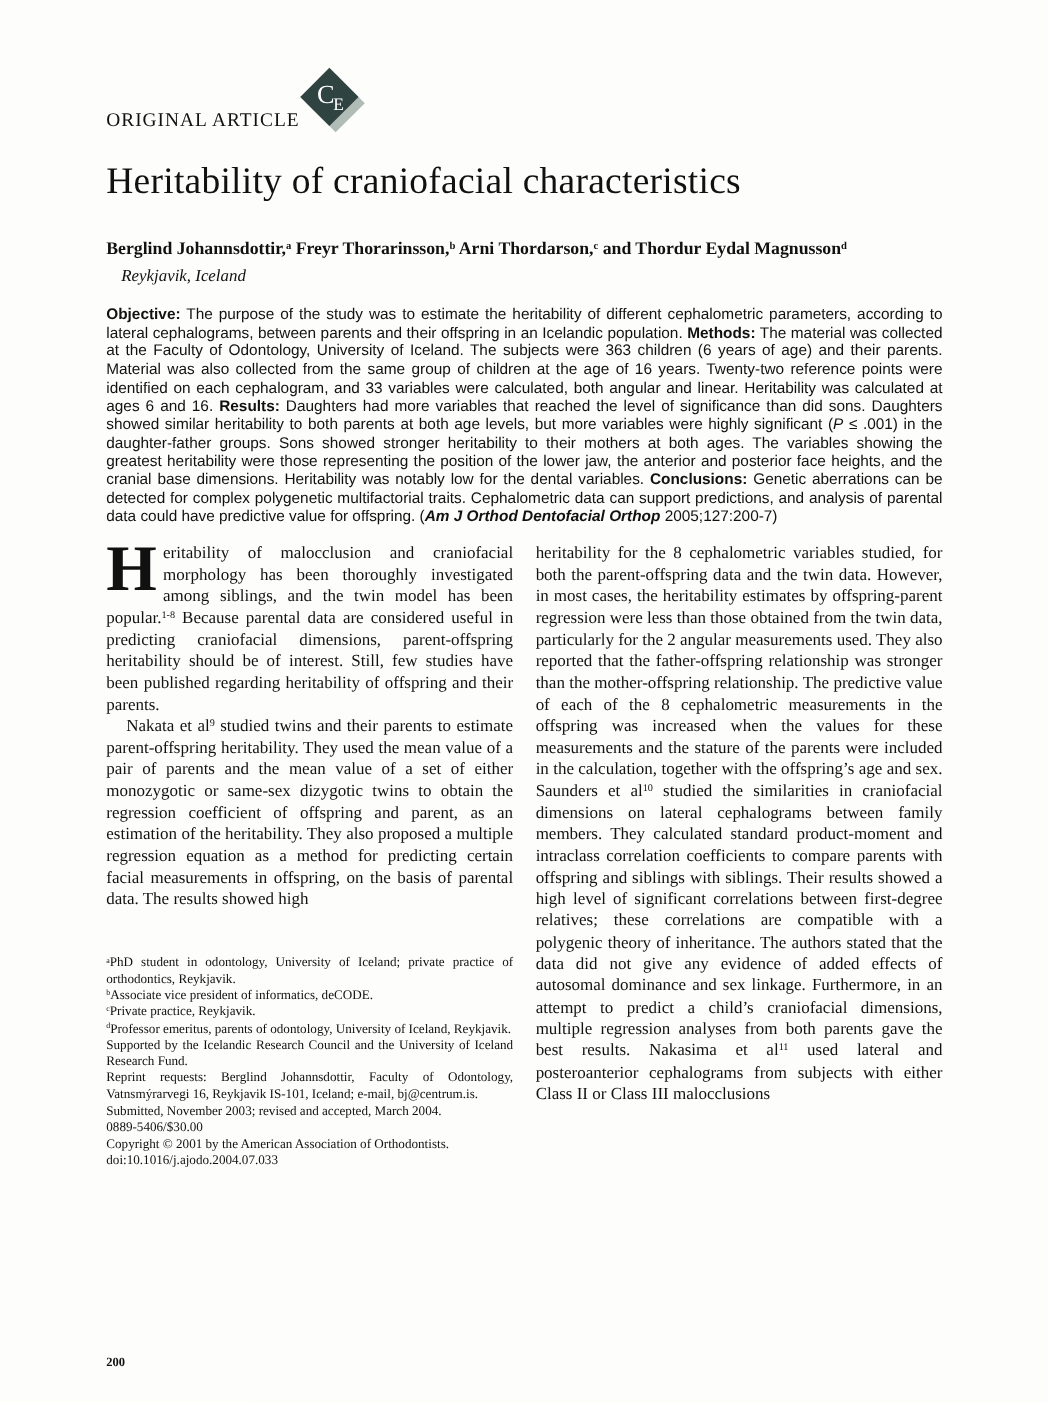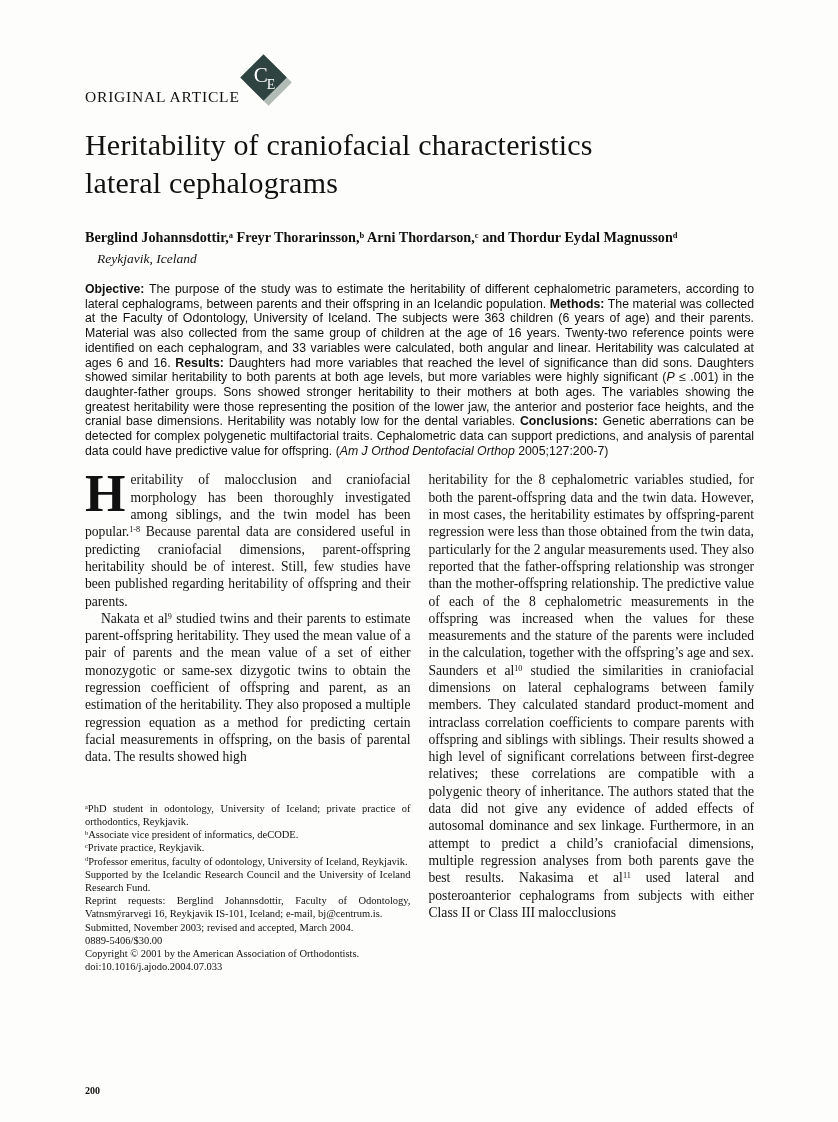--- a/index.html
+++ b/index.html
@@ -29,21 +29,21 @@
   .title-line { display:block; }
 
   .authors { font-size:14.2px; font-weight:700; margin-top:27px; }
   .affiliation { font-size:13.5px; font-style:italic; margin-top:5px;margin-left:12px; }
 
   .abstract {
     font-family:"Liberation Sans", sans-serif; font-size:12.3px; line-height:14.7px;
     text-align:justify; margin-top:15px;
   }
   .abstract b { font-weight:700; }
-  .cit-journal { font-style:italic; }
+  .cit-journal { font-style:italic;font-weight:bold; }
 
   .columns { display:flex; gap:18px; margin-top:13px; height:502px; }
   .col { flex:1; min-width:0; }
   .col.left { display:flex; flex-direction:column; }
 
   .body-para { font-size:13.6px; line-height:17.3px; text-align:justify; }
   .body-para.indent { text-indent:16px; }
   .dropcap { float:left; font-weight:700; font-size:52px; line-height:45px; padding:0 5px 0 0; }
 
   sup { font-size:0.6em; line-height:0; position:relative; top:-0.5em; vertical-align:baseline; }
@@ -64,41 +64,40 @@
       <div class="ce-logo">
         <div class="ce-shadow"></div>
         <div class="ce-diamond"></div>
         <span class="ce-c">C</span>
         <span class="ce-e">E</span>
       </div>
     </header>
 
     <h1 class="title">
         <span class="title-line">Heritability of craniofacial characteristics</span>
-        <span class="title-line">lateral cephalograms</span>
       </h1>
 
     <p class="authors"><span>Berglind Johannsdottir,</span><sup>a</sup><span> Freyr Thorarinsson,</span><sup>b</sup><span> Arni Thordarson,</span><sup>c</sup><span> and Thordur Eydal Magnusson</span><sup>d</sup></p>
 
     <p class="affiliation">Reykjavik, Iceland</p>
 
     <section class="abstract"><b>Objective:</b><span> The purpose of the study was to estimate the heritability of different cephalometric parameters, according to lateral cephalograms, between parents and their offspring in an Icelandic population. </span><b>Methods:</b><span> The material was collected at the Faculty of Odontology, University of Iceland. The subjects were 363 children (6 years of age) and their parents. Material was also collected from the same group of children at the age of 16 years. Twenty-two reference points were identified on each cephalogram, and 33 variables were calculated, both angular and linear. Heritability was calculated at ages 6 and 16. </span><b>Results:</b><span> Daughters had more variables that reached the level of significance than did sons. Daughters showed similar heritability to both parents at both age levels, but more variables were highly significant (</span><i>P</i><span> ≤ .001) in the daughter-father groups. Sons showed stronger heritability to their mothers at both ages. The variables showing the greatest heritability were those representing the position of the lower jaw, the anterior and posterior face heights, and the cranial base dimensions. Heritability was notably low for the dental variables. </span><b>Conclusions:</b><span> Genetic aberrations can be detected for complex polygenetic multifactorial traits. Cephalometric data can support predictions, and analysis of parental data could have predictive value for offspring. (</span><span class="cit-journal">Am J Orthod Dentofacial Orthop</span><span> 2005;127:200-7)</span></section>
 
     <div class="columns">
 
       <div class="col left">
         <p class="body-para"><span class="dropcap">H</span><span>eritability of malocclusion and craniofacial morphology has been thoroughly investigated among siblings, and the twin model has been popular.</span><sup>1-8</sup><span> Because parental data are considered useful in predicting craniofacial dimensions, parent-offspring heritability should be of interest. Still, few studies have been published regarding heritability of offspring and their parents.</span></p>
 
         <p class="body-para indent"><span>Nakata et al</span><sup>9</sup><span> studied twins and their parents to estimate parent-offspring heritability. They used the mean value of a pair of parents and the mean value of a set of either monozygotic or same-sex dizygotic twins to obtain the regression coefficient of offspring and parent, as an estimation of the heritability. They also proposed a multiple regression equation as a method for predicting certain facial measurements in offspring, on the basis of parental data. The results showed high</span></p>
 
         <div class="footnotes">
           <p class="fn"><sup>a</sup><span>PhD student in odontology, University of Iceland; private practice of orthodontics, Reykjavik.</span></p>
           <p class="fn"><sup>b</sup><span>Associate vice president of informatics, deCODE.</span></p>
           <p class="fn"><sup>c</sup><span>Private practice, Reykjavik.</span></p>
-          <p class="fn"><sup>d</sup><span>Professor emeritus, faculty of odontology, University of Iceland, Reykjavik.</span></p>
+          <p class="fn"><sup>d</sup><span>Professor emeritus, parents of odontology, University of Iceland, Reykjavik.</span></p>
           <p class="fn">Supported by the Icelandic Research Council and the University of Iceland Research Fund.</p>
           <p class="fn">Reprint requests: Berglind Johannsdottir, Faculty of Odontology, Vatnsmýrarvegi 16, Reykjavik IS-101, Iceland; e-mail, bj@centrum.is.</p>
           <p class="fn">Submitted, November 2003; revised and accepted, March 2004.</p>
           <p class="fn">0889-5406/$30.00</p>
           <p class="fn">Copyright © 2001 by the American Association of Orthodontists.</p>
           <p class="fn">doi:10.1016/j.ajodo.2004.07.033</p>
         </div>
       </div>
 
       <div class="col right">

